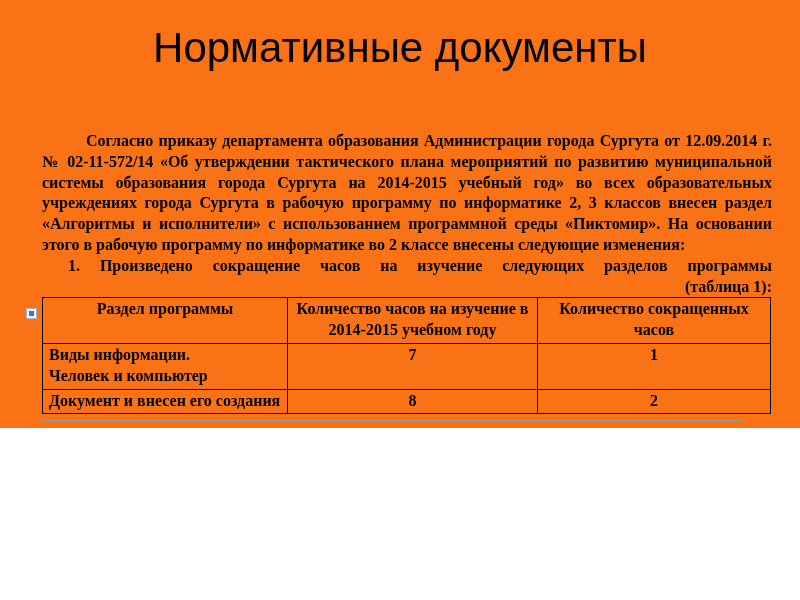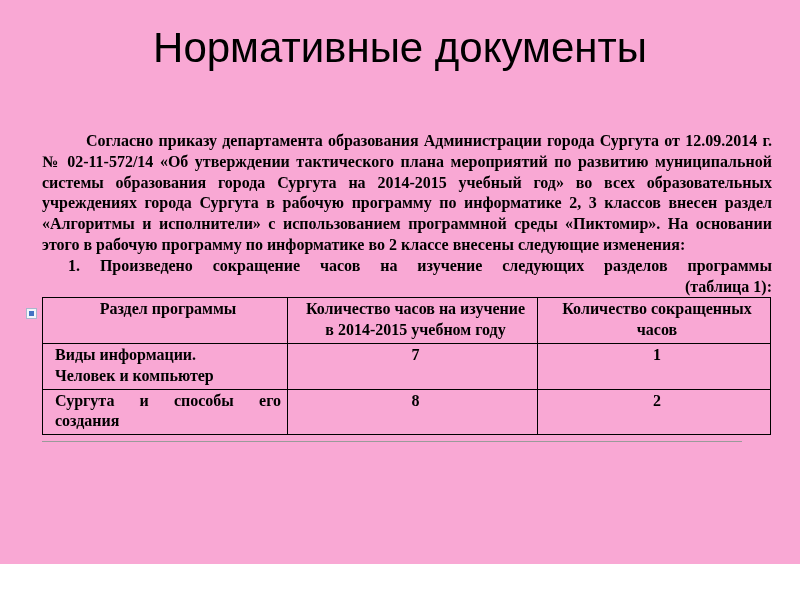--- a/index.html
+++ b/index.html
@@ -3,22 +3,22 @@
 <meta charset="utf-8">
 <style>
   html, body {
     margin: 0;
     padding: 0;
     background: #ffffff;
   }
   .slide {
     position: relative;
     width: 800px;
-    height: 564px;
-    background: #f9a8d4;
+    height: 428px;
+    background: #f97316;
     color: #000000;
     font-family: "Liberation Serif", serif;
     overflow: hidden;
   }
   .page-title {
     font-family: "Liberation Sans", sans-serif;
     font-size: 42px;
     font-weight: 400;
     text-align: center;
     margin: 0;
@@ -64,21 +64,21 @@
     width: 728px;
   }
   .doc-table col.c1 { width: 245px; }
   .doc-table col.c2 { width: 250px; }
   .doc-table col.c3 { width: 233px; }
   .doc-table th, .doc-table td {
     border: 1.5px solid #000000;
     font-size: 16px;
     font-weight: bold;
     line-height: 1.3;
-    padding: 1px 6px 2px 12px;
+    padding: 1px 6px 2px 6px;
     vertical-align: top;
   }
   .doc-table th {
     text-align: center;
     font-weight: bold;
   }
   td.cell-section {
     text-align: justify;
     white-space: pre-line;
   }
@@ -144,21 +144,21 @@
         </tr>
       </thead>
       <tbody>
         <tr>
           <td class="cell-section">Виды информации.
 Человек и компьютер</td>
           <td class="cell-num">7</td>
           <td class="cell-num">1</td>
         </tr>
         <tr>
-          <td class="cell-section">Сургута и способы его создания</td>
+          <td class="cell-section">Документ и внесен его создания</td>
           <td class="cell-num">8</td>
           <td class="cell-num">2</td>
         </tr>
       </tbody>
     </table>
 
     <div class="cutoff-line"></div>
 
   </div>
 </div>

